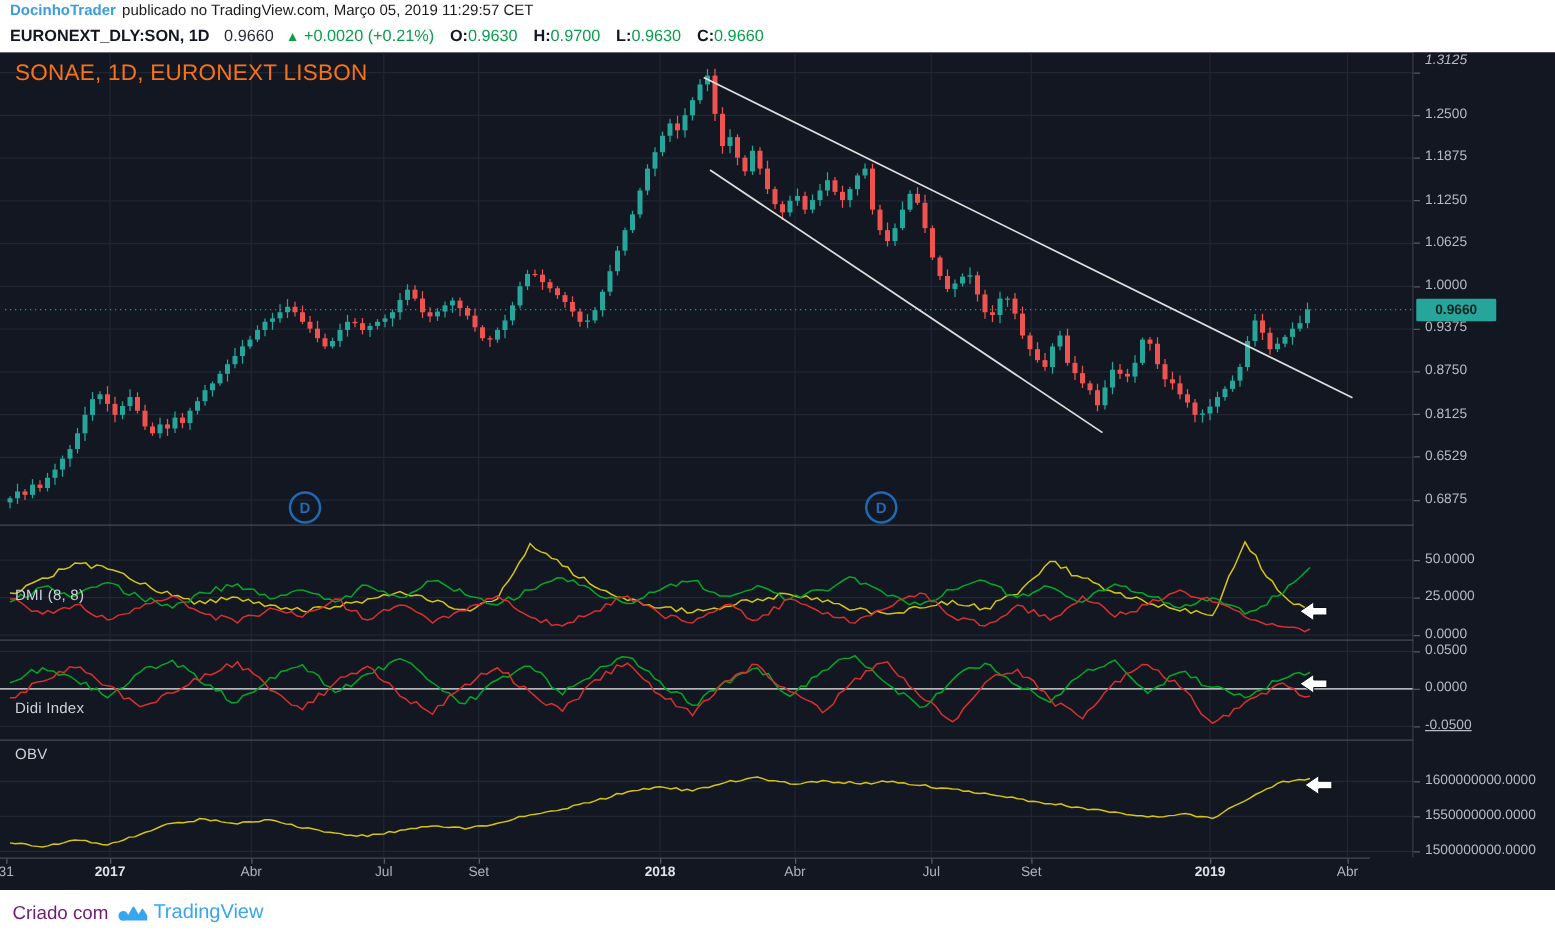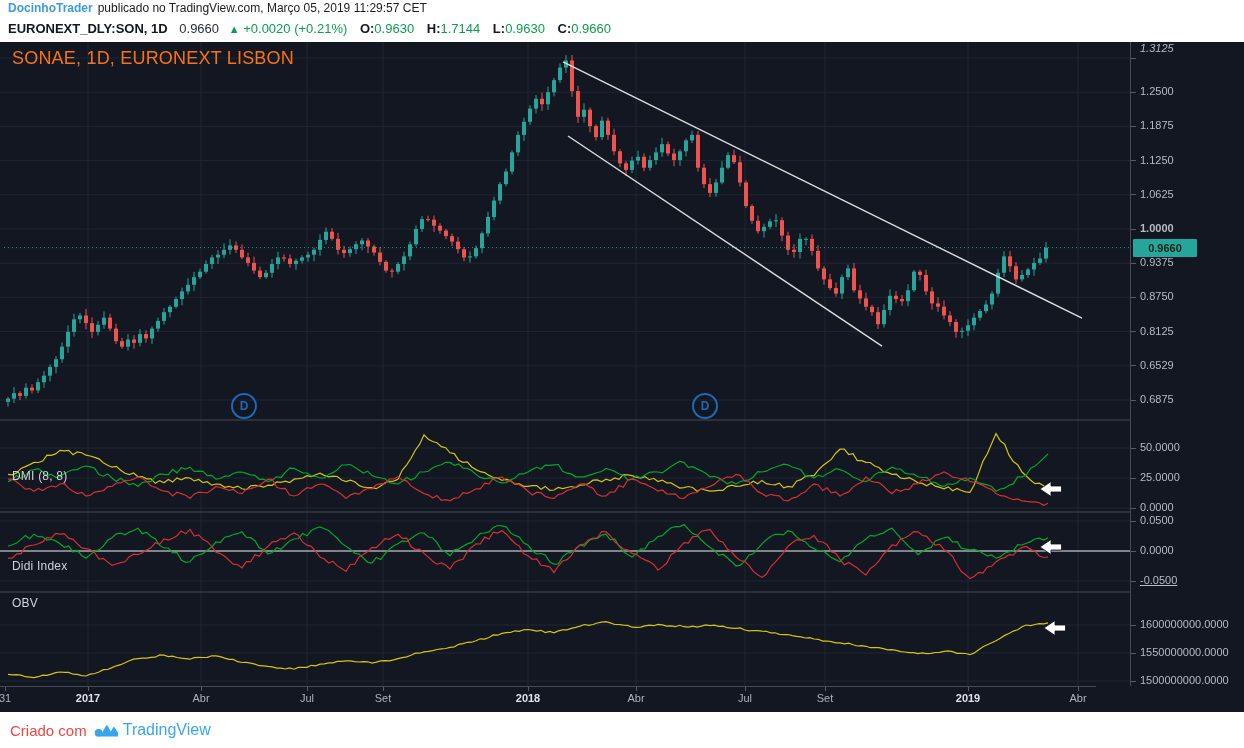--- a/index.html
+++ b/index.html
@@ -27,40 +27,40 @@
   .badge{position:absolute;left:2px;width:64px;height:18px;background:#26a69a;color:#0d221d;
          font-size:11px;line-height:18px;text-align:center;border-radius:1px;font-weight:bold;}
   #timeaxis{position:absolute;left:0;top:644px;width:1096px;height:26px;background:#131722;
             border-top:1px solid #454a57;}
   .tlab{position:absolute;top:5px;font-size:11px;color:#aeb2bc;transform:translateX(-50%);white-space:nowrap;}
   .tlab.bold{color:#e0e2e7;font-weight:bold;}
   .ttick{position:absolute;top:0;width:1px;height:4px;background:#565b68;}
   
   .footer{position:absolute;left:0;top:712px;width:1244px;height:36px;background:#fff;
           display:flex;align-items:center;padding-left:10px;box-sizing:border-box;}
-  .footer .txt{font-size:15px;color:#ef4444;margin-right:7px;}
+  .footer .txt{font-size:15px;color:#701a75;margin-right:7px;}
   .footer .brand{font-size:16px;color:#37a6ef;margin-left:5px;cursor:pointer;}
 </style>
 </head>
 <body>
 
 <div id="app">
 
   <div class="attr-bar">
     <a>DocinhoTrader</a><span>publicado no TradingView.com, Março 05, 2019 11:29:57 CET</span>
   </div>
 
   <div class="symbol-bar">
     <span class="sym">EURONEXT_DLY:SON,</span>
     <span class="sym">1D</span>
     <span class="price">0.9660</span>
     <span class="tri">▲</span>
     <span class="grn">+0.0020 (+0.21%)</span>
     <span class="lbl">O:</span><span class="grn">0.9630</span>
-    <span class="lbl">H:</span><span class="grn">1.7144</span>
+    <span class="lbl">H:</span><span class="grn">0.9700</span>
     <span class="lbl">L:</span><span class="grn">0.9630</span>
     <span class="lbl">C:</span><span class="grn">0.9660</span>
   </div>
 
   <div id="chart">
     <svg id="plot" width="1131" height="644">
         <rect x="0" y="0" width="1131" height="644" fill="#131722"></rect>
         <defs>
           <clipPath id="clip-main">
             <rect x="0" y="0" width="1131" height="378"></rect>
@@ -504,21 +504,21 @@
         <div class="axlab" style="top: 0; font-style: italic;">1.3125</div>
         <div class="axtick" style="top: 50px;"></div>
         <div class="axlab" style="top: 43.2px;">1.2500</div>
         <div class="axtick" style="top: 84px;"></div>
         <div class="axlab" style="top: 77.4px;">1.1875</div>
         <div class="axtick" style="top: 118px;"></div>
         <div class="axlab" style="top: 111.6px;">1.1250</div>
         <div class="axtick" style="top: 152px;"></div>
         <div class="axlab" style="top: 145.8px;">1.0625</div>
         <div class="axtick" style="top: 187px;"></div>
-        <div class="axlab" style="top: 180px; font-weight: bold;">1.0000</div>
+        <div class="axlab" style="top: 180px;">1.0000</div>
         <div class="axtick" style="top: 221px;"></div>
         <div class="axlab" style="top: 214.2px;">0.9375</div>
         <div class="axtick" style="top: 255px;"></div>
         <div class="axlab" style="top: 248.4px;">0.8750</div>
         <div class="axtick" style="top: 289px;"></div>
         <div class="axlab" style="top: 282.6px;">0.8125</div>
         <div class="axtick" style="top: 323px;"></div>
         <div class="axlab" style="top: 316.8px;">0.6529</div>
         <div class="axtick" style="top: 358px;"></div>
         <div class="axlab" style="top: 351px;">0.6875</div>

